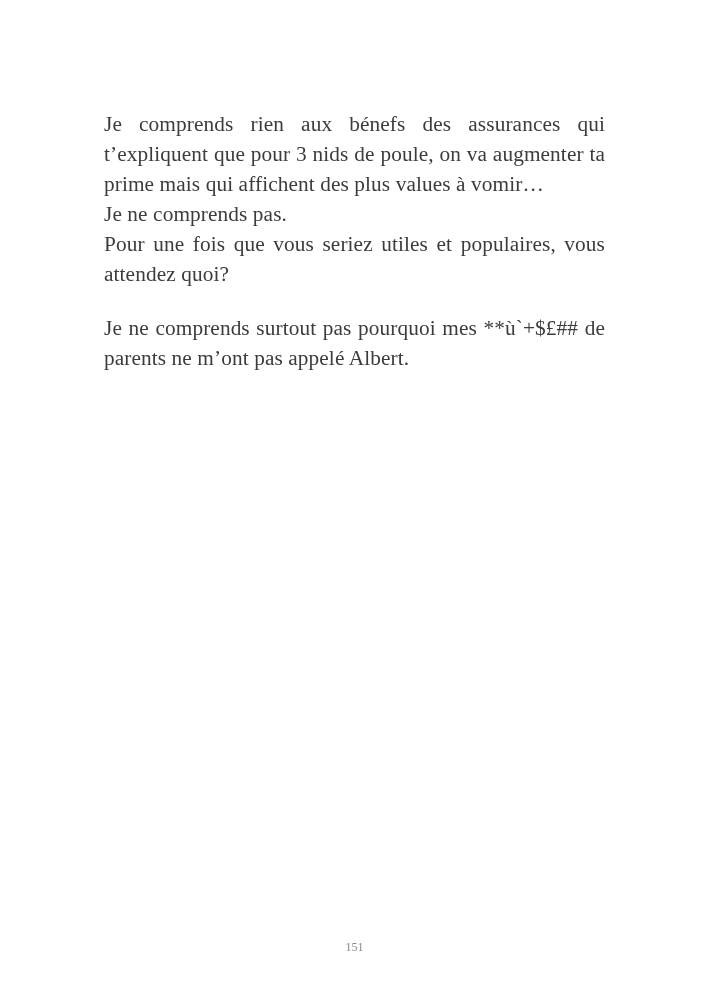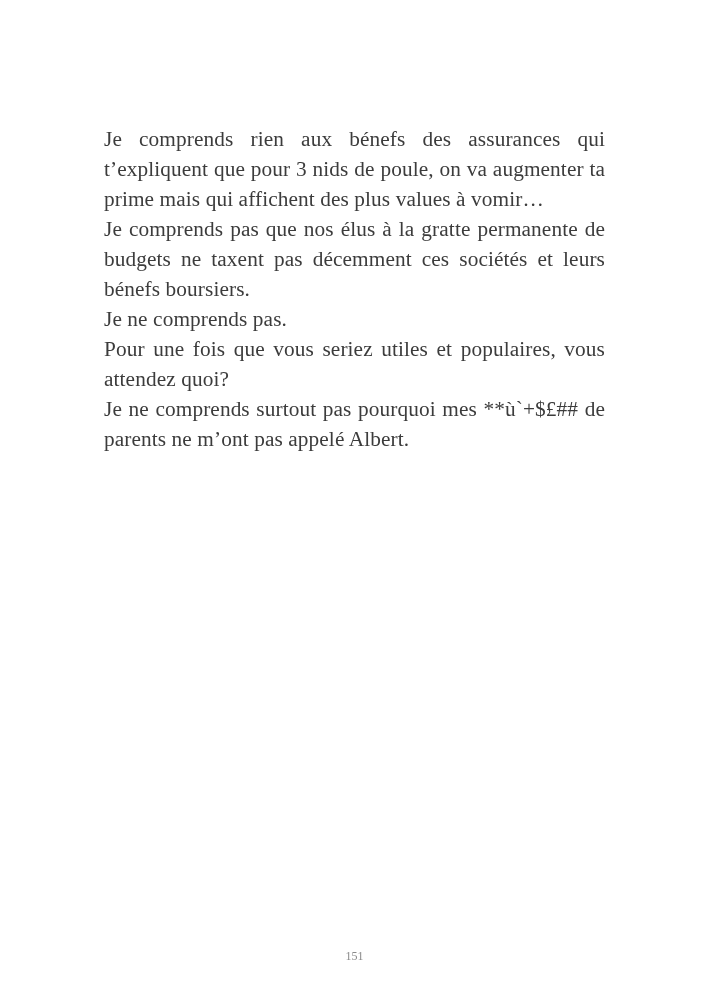--- a/index.html
+++ b/index.html
@@ -13,52 +13,50 @@
     position: relative;
     overflow: hidden;
   }
   .book-page {
     position: absolute;
     inset: 0;
   }
   .text-block {
     position: absolute;
     left: 104px;
-    top: 124px;
+    top: 109px;
     width: 501px;
   }
   .para {
     margin: 0;
     font-family: "Liberation Serif", "DejaVu Serif", serif;
     font-size: 21.3px;
     line-height: 30px;
     color: var(--text, #3c3c3c);
     text-align: justify;
     letter-spacing: 0.1px;
   }
   .para.spaced {
-    margin-top: 0;
+    margin-top: 24px;
   }
   .page-number {
     position: absolute;
     left: 0;
     top: 940px;
     width: 100%;
     text-align: center;
     font-family: "Liberation Serif", "DejaVu Serif", serif;
     font-size: 12px;
     color: var(--pagenum, #8a8a8a);
-    margin-top: 9px;
   }
 </style>
 </head>
 <body>
 
 <main class="book-page">
   <section class="text-block">
     <p class="para">Je comprends rien aux bénefs des assurances qui t’expliquent que pour 3 nids de poule, on va augmenter ta prime mais qui affichent des plus values à vomir…</p>
-    <p class="para">Je comprends pas que nos élus à la gratte permanente de budgets ne taxent pas décemment ces sociétés et leurs bénefs boursiers.</p>
     <p class="para">Je ne comprends pas.</p>
     <p class="para">Pour une fois que vous seriez utiles et populaires, vous attendez quoi?</p>
     <p class="para spaced">Je ne comprends surtout pas pourquoi mes **ù`+$£## de parents ne m’ont pas appelé Albert.</p>
   </section>
   <footer class="page-number">151</footer>
 </main>
 
 </body></html>

